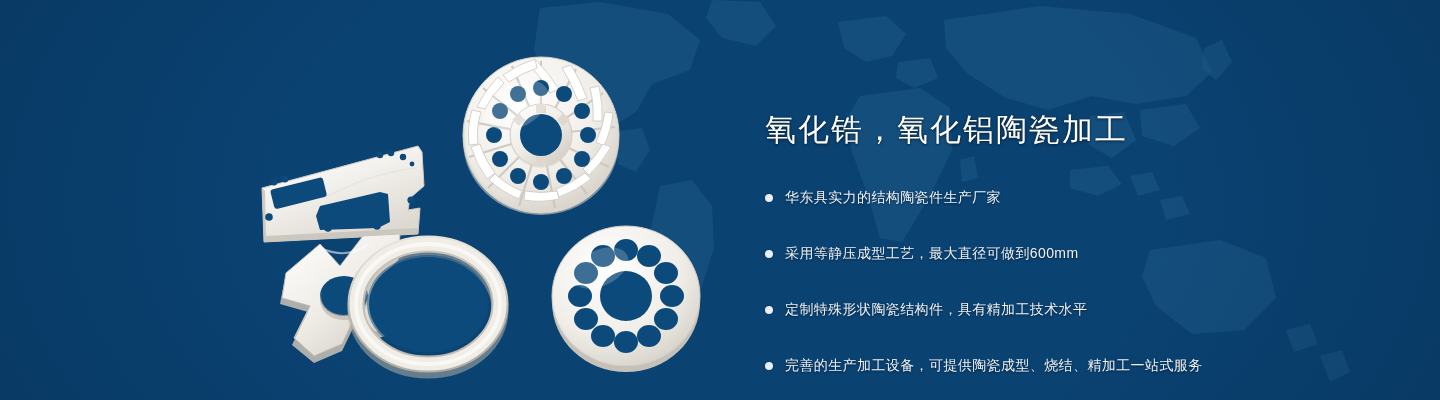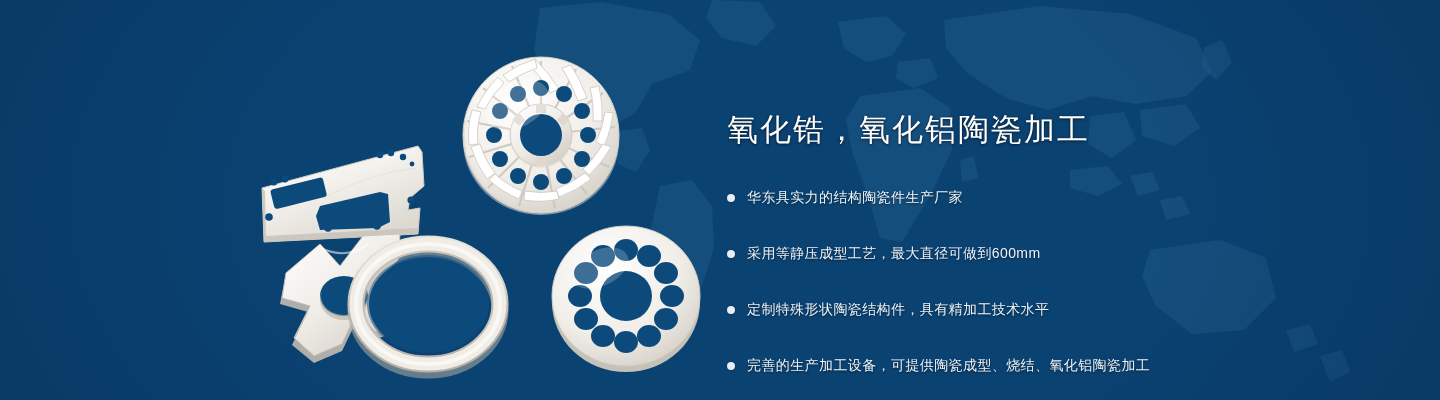--- a/index.html
+++ b/index.html
@@ -26,21 +26,21 @@
     position:absolute;inset:0;opacity:.26;mix-blend-mode:screen;
     pointer-events:none;
   }
   .map svg{width:100%;height:100%;display:block;}
 
   
   .products{position:absolute;left:228px;top:38px;width:490px;height:345px;}
   .products svg{width:100%;height:100%;display:block;overflow:visible;}
 
   
-  .copy{position:absolute;left:727px;top:108px;width:620px;}
+  .copy{position:absolute;left:765px;top:108px;width:620px;}
   .title{
     color:#ffffff;font-size:31px;line-height:44px;letter-spacing:2px;
     font-weight:400;white-space:nowrap;
     text-shadow:0 1px 3px rgba(0,0,0,.55), 0 0 1px rgba(0,0,0,.4);
   }
   .bullets{margin:24px 0 0 0;padding:0;list-style:none;}
   .bullets li{
     display:flex;align-items:center;
     margin-bottom:7px;
     color:#eef3f8;font-size:14px;line-height:21px;letter-spacing:.4px;
@@ -269,18 +269,18 @@
       <li>
         <span class="dot"></span>
         <span>采用等静压成型工艺，最大直径可做到600mm</span>
       </li>
       <li>
         <span class="dot"></span>
         <span>定制特殊形状陶瓷结构件，具有精加工技术水平</span>
       </li>
       <li>
         <span class="dot"></span>
-        <span>完善的生产加工设备，可提供陶瓷成型、烧结、氧化铝陶瓷加工</span>
+        <span>完善的生产加工设备，可提供陶瓷成型、烧结、精加工一站式服务</span>
       </li>
     </ul>
   </div>
 
 </div>
 
 </body></html>

